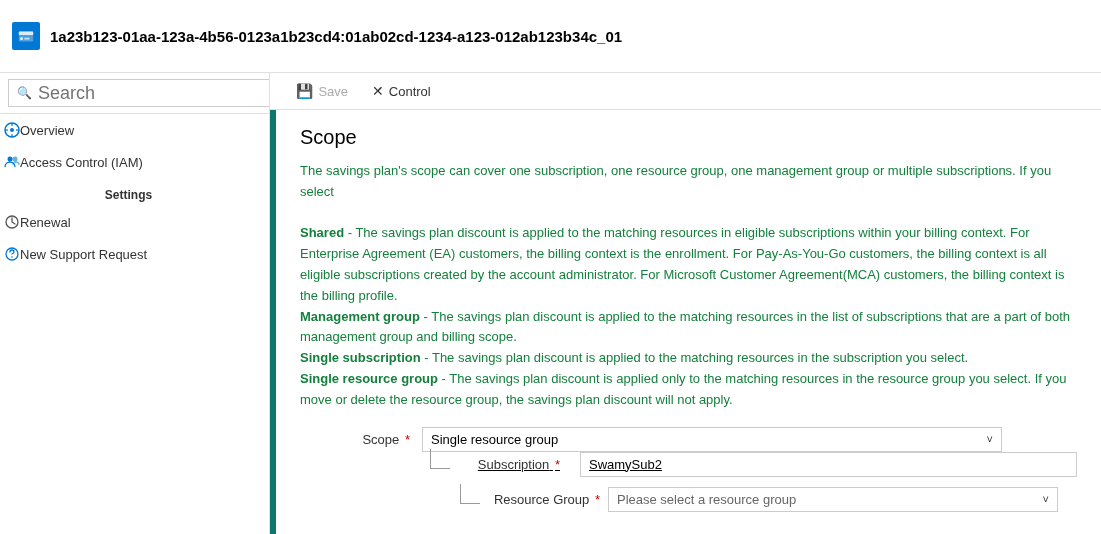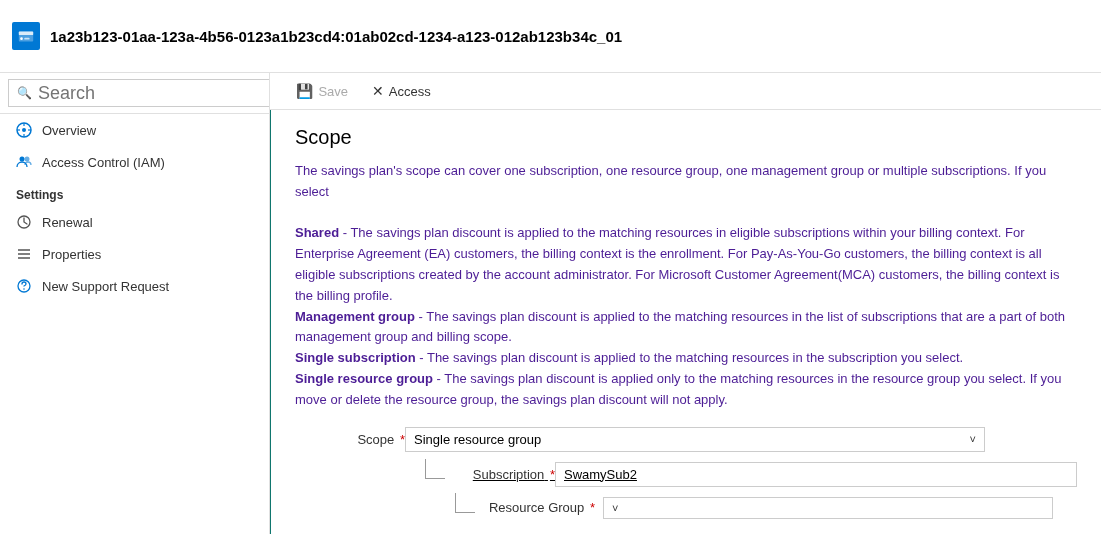--- a/index.html
+++ b/index.html
@@ -30,50 +30,50 @@
     }
     .search-box {
       display: flex; align-items: center; border: 1px solid #ccc; padding: 4px 8px;
       flex: 1; gap: 6px; background: #fff; height: 28px;
     }
     .search-icon { color: #666; font-size: 12px; }
     .search-input { border: none; outline: none; font-size: 18px; flex: 1; background: transparent; }
     .collapse-btn { background: none; border: none; cursor: pointer; color: #666; font-size: 14px; padding: 2px 6px; }
 
     .nav-item {
-      display: flex; align-items: center; padding: 8px 16px; gap: 10px; cursor: pointer; color: #333;
+      display: flex; align-items: center; padding: 8px 4px; cursor: pointer; color: #333;
     }
     .nav-item.active { background: #e8f0fe; font-weight: 600; }
     .nav-icon { width: 16px; height: 16px; flex-shrink: 0; display: flex; align-items: center; justify-content: center; }
 
     .section-header {
-      padding: 10px 28px 4px 16px; font-size: 12px; font-weight: 600; color: #333;
+      padding: 10px 28px 4px 16px; font-size: 12px; font-weight: 600; color: #333; text-align: center;
     }
 
     .content-area {
-      flex: 1; padding: 16px 24px; overflow-y: auto; border-left: 1px solid #0f766e;
+      flex: 1; padding: 16px 24px; overflow-y: auto; border-left: 6px solid #0f766e;
     }
 
     .toolbar {
       display: flex; align-items: center; padding: 6px 16px; border-bottom: 1px solid #e0e0e0; gap: 4px;
     }
     .toolbar-btn {
       display: flex; align-items: center; gap: 5px; padding: 4px 10px;
       background: none; border: none; cursor: pointer; color: #333; font-size: 13px;
     }
     .toolbar-btn.disabled { color: #aaa; cursor: default; }
     .toolbar-icon { font-size: 14px; }
     
     .scope-title { font-size: 20px; font-weight: 300; margin-bottom: 12px; color: #000; }
-    .scope-description { color: #4c1d95; line-height: 1.6; margin-bottom: 16px; font-size: 13px; }
+    .scope-description { color: #15803d; line-height: 1.6; margin-bottom: 16px; font-size: 13px; }
     .scope-description b { font-weight: 600; }
 
     .form-section { margin-top: 16px; }
     .form-row {
-      display: flex; align-items: center; margin-bottom: 10px; gap: 0;
+      display: flex; align-items: center; margin-bottom: 0; gap: 12px;
     }
     
     .form-label {
       font-size: 13px; color: #333; min-width: 110px; text-align: right;
     }
     .required-star { color: #c00; margin-left: 2px; }
     
     .form-select {
       border: 1px solid #ccc; background: #fff; padding: 4px 8px;
       font-size: 13px; cursor: pointer; display: flex; align-items: center;
@@ -153,30 +153,20 @@
     <div class="nav-item">
       <span class="nav-icon">
         <svg width="16" height="16" viewBox="0 0 16 16" fill="none">
           <circle cx="8" cy="8" r="6" stroke="#555" stroke-width="1.3" fill="none"></circle>
           <path d="M8 4v4l3 2" stroke="#555" stroke-width="1.3" stroke-linecap="round" fill="none"></path>
         </svg>
       </span>
       <span>Renewal</span>
     </div>
 
-    <div class="nav-item">
-      <span class="nav-icon">
-        <svg width="16" height="16" viewBox="0 0 16 16" fill="none">
-          <line x1="2" y1="4" x2="14" y2="4" stroke="#555" stroke-width="1.5"></line>
-          <line x1="2" y1="8" x2="14" y2="8" stroke="#555" stroke-width="1.5"></line>
-          <line x1="2" y1="12" x2="14" y2="12" stroke="#555" stroke-width="1.5"></line>
-        </svg>
-      </span>
-      <span>Properties</span>
-    </div>
 
 
     <div class="nav-item">
       <span class="nav-icon icon-support">
         <svg width="16" height="16" viewBox="0 0 16 16" fill="none">
           <circle cx="8" cy="8" r="6" stroke="#0078d4" stroke-width="1.3" fill="none"></circle>
           <circle cx="8" cy="11" r="0.8" fill="#0078d4"></circle>
           <path d="M6 6c0-1.1.9-2 2-2s2 .9 2 2c0 1-1 1.5-2 2" stroke="#0078d4" stroke-width="1.3" fill="none" stroke-linecap="round"></path>
         </svg>
       </span>
@@ -186,21 +176,21 @@
 
   <div style="flex:1; display:flex; flex-direction:column; overflow:hidden;">
 
     <div class="toolbar">
       <button class="toolbar-btn disabled">
         <span class="toolbar-icon">💾</span>
         <span>Save</span>
       </button>
       <button class="toolbar-btn">
         <span class="toolbar-icon">✕</span>
-        <span>Access</span>
+        <span>Control</span>
       </button>
     </div>
 
     <div class="content-area">
       <h1 class="scope-title">Scope</h1>
 
       <div class="scope-description">
         <span>The savings plan's scope can cover one subscription, one resource group, one management group or multiple subscriptions. If you select</span>
         <br><br>
         <b>Shared</b><span> - The savings plan discount is applied to the matching resources in eligible subscriptions within your billing context. For Enterprise Agreement (EA) customers, the billing context is the enrollment. For Pay-As-You-Go customers, the billing context is all eligible subscriptions created by the account administrator. For Microsoft Customer Agreement(MCA) customers, the billing context is the billing profile.</span>
@@ -224,29 +214,30 @@
             <span class="chevron-icon">˅</span>
           </div>
         </div>
 
         <div style="display:flex; align-items:center; margin-bottom:10px; margin-left:130px;text-decoration:underline;">
           <div style="border-left:1px solid #999; border-bottom:1px solid #999; width:20px; height:20px; flex-shrink:0; margin-top:-10px;"></div>
           <span class="form-label" style="text-align:right; min-width:110px;">
             <span>Subscription</span>
             <span class="required-star">*</span>
           </span>
-          <input class="form-input" type="text" style="margin-left: 0; width: 490px;" value="SwamySub2">
+          <input class="form-input" type="text" style="margin-left: 20px; width: 490px;" value="SwamySub2">
         </div>
 
         <div style="display:flex; align-items:center; margin-bottom:10px; margin-left:160px;">
           <div style="border-left:1px solid #999; border-bottom:1px solid #999; width:20px; height:20px; flex-shrink:0; margin-top:-10px;"></div>
           <span class="form-label" style="text-align:right; min-width:120px;">
             <span>Resource Group</span>
             <span class="required-star">*</span>
           </span>
           <div class="form-select" style="width:450px; margin-left:8px; color:#666;">
+            <span style="color:#666;">Please select a resource group</span>
             <span class="chevron-icon">˅</span>
           </div>
         </div>
       </div>
     </div>
   </div>
 </div>
 
 </body></html>

